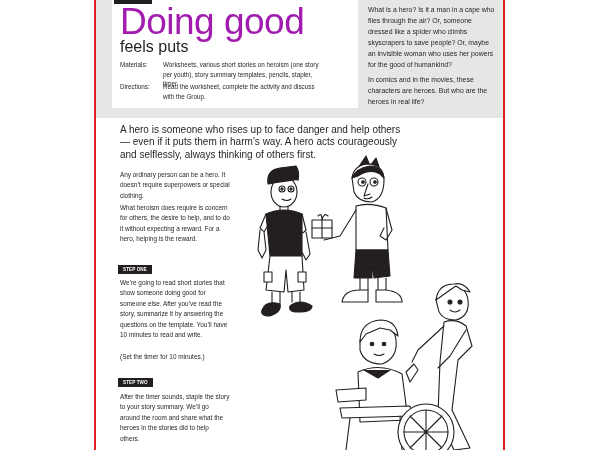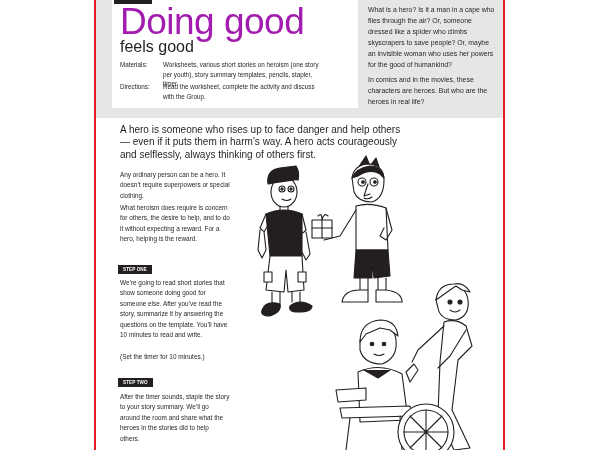--- a/index.html
+++ b/index.html
@@ -39,21 +39,21 @@
   </style>
 </head>
 <body>
 
 <div class="page-frame"></div>
 <div class="top-band"></div>
 <div class="title-card"></div>
 <div class="tab-mark"></div>
 
 <h1 class="title">Doing good</h1>
-<div class="subtitle">feels good</div>
+<div class="subtitle">feels puts</div>
 
 <div class="meta meta-materials">
   <span class="label">Materials:</span>
   <span class="value">Worksheets, various short stories on heroism (one story per youth), story summary templates, pencils, stapler, timer</span>
 </div>
 <div class="meta meta-directions">
   <span class="label">Directions:</span>
   <span class="value">Read the worksheet, complete the activity and discuss with the Group.</span>
 </div>
 

